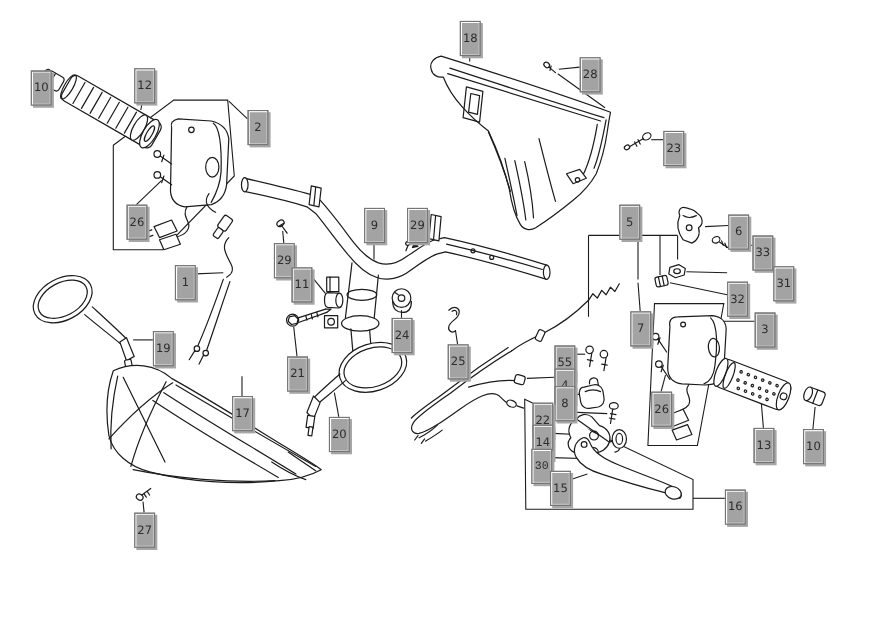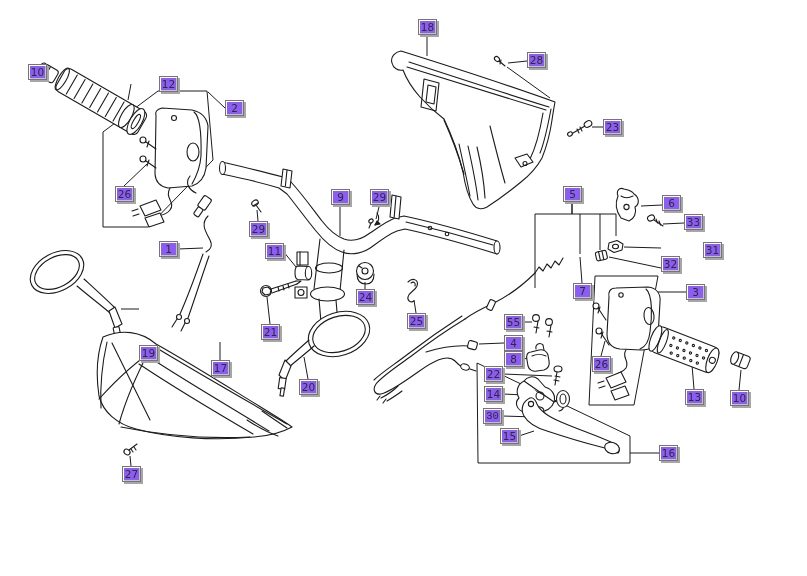--- a/index.html
+++ b/index.html
@@ -1,21 +1,21 @@
 <!DOCTYPE html>
 <html><head>
 <meta charset="utf-8">
 <style>
   html,body{margin:0;padding:0;background:#ffffff;}
   body{width:807px;height:576px;overflow:hidden;font-family:"DejaVu Sans",sans-serif;}
   #stage{position:relative;width:807px;height:576px;background:#fff;}
   #art-svg{position:absolute;left:0;top:0;}
   .callout{
-    position:absolute;box-sizing:border-box;width:19px;height:16px;
-    background:#8b5cf6;border:1px solid #757575;
+    position:absolute;box-sizing:border-box;width:19px;height:32px;
+    background:#a3a3a3;border:1px solid #757575;
     box-shadow:inset 1px 1px 0 #ffffff,inset -1px -1px 0 #c2c2c2,2px 2px 0 #a6a6a6;
     display:flex;align-items:center;justify-content:center;
     font-size:10.5px;line-height:1;color:#2d2d2d;cursor:pointer;user-select:none;
   }
 </style>
 </head>
 <body>
 
 <div id="stage">
   <svg id="art-svg" width="807" height="576" viewBox="0 0 807 576">
@@ -374,25 +374,25 @@
       </g>
       <g>
         <path d="M530,398 C523,401 520,409 524,416 C528,423 537,428 547,431 C565,437 585,443 601,447 C609,449 615,451 618,453 C621,450 619,446 613,443 C598,436 577,429 561,422 C549,417 540,411 537,404 C535,399 533,397 530,398 Z" fill="#fff"></path>
         <ellipse cx="612" cy="448" rx="7.5" ry="5.5" transform="rotate(18 612 448)" fill="#fff"></ellipse>
         <circle cx="531" cy="404" r="2.6"></circle>
       </g>
     </g>
   </svg>
 
 <div class="callout" style="left: 28px; top: 64px;">10</div>
-    <div class="callout" style="left: 122px; top: 76px; margin-left: 37px;">12</div>
+    <div class="callout" style="left: 122px; top: 62px;">12</div>
     <div class="callout" style="left: 225px; top: 100px;">2</div>
     <div class="callout" style="left: 115px; top: 186px;">26</div>
     <div class="callout" style="left: 159px; top: 241px;">1</div>
-    <div class="callout" style="left: 139px; top: 301px; margin-top: 44px;">19</div>
+    <div class="callout" style="left: 139px; top: 301px;">19</div>
     <div class="callout" style="left: 211px; top: 324px; margin-top: 36px;">17</div>
     <div class="callout" style="left: 122px; top: 466px;">27</div>
     <div class="callout" style="left: 418px; top: 19px;">18</div>
     <div class="callout" style="left: 527px; top: 52px;">28</div>
     <div class="callout" style="left: 603px; top: 119px;">23</div>
     <div class="callout" style="left: 331px; top: 189px;">9</div>
     <div class="callout" style="left: 370px; top: 189px;">29</div>
     <div class="callout" style="left: 249px; top: 221px;">29</div>
     <div class="callout" style="left: 265px; top: 243px;">11</div>
     <div class="callout" style="left: 261px; top: 324px;">21</div>

